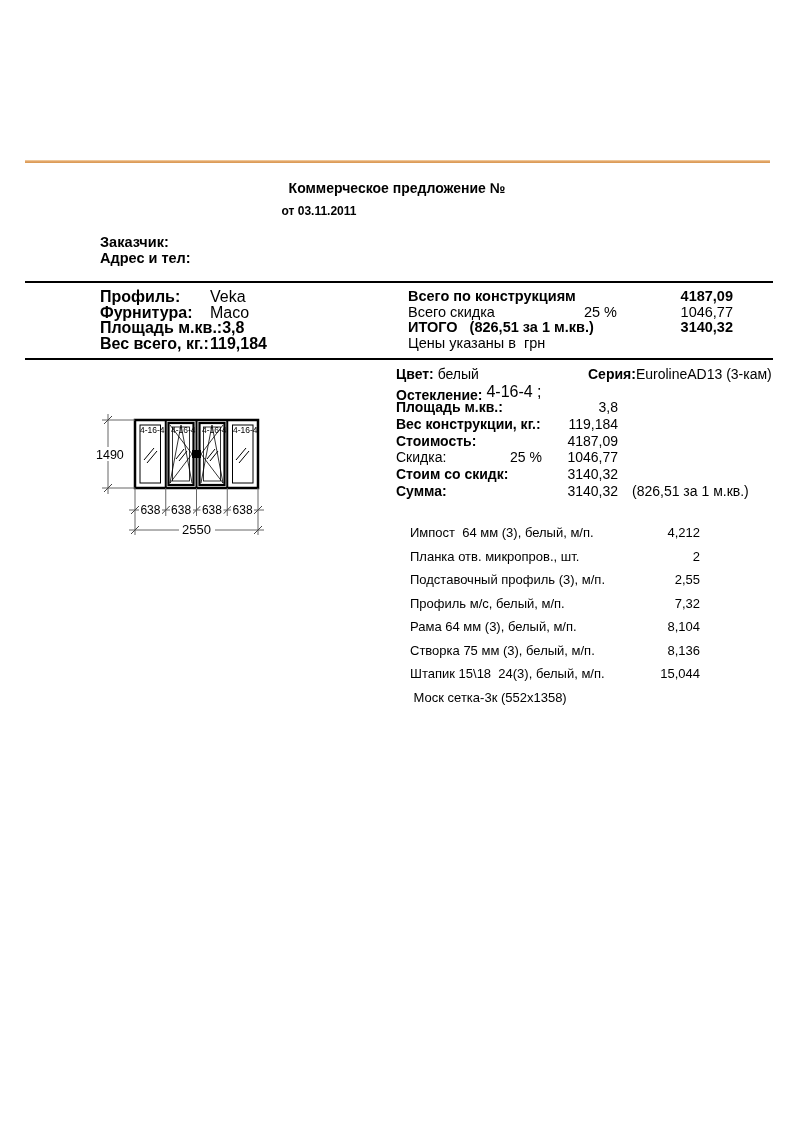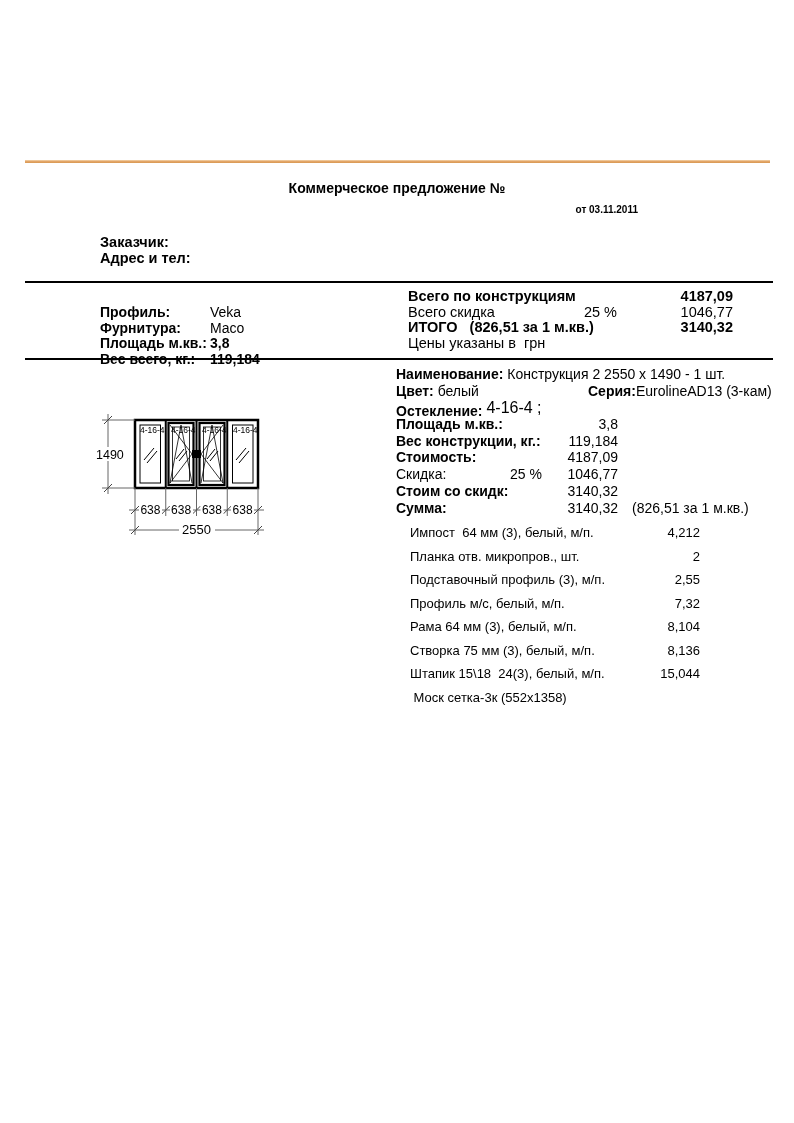--- a/index.html
+++ b/index.html
@@ -6,28 +6,28 @@
   body{width:794px;height:1123px;position:relative;overflow:hidden;
        font-family:"Liberation Sans", sans-serif;color:#000;}
   .abs{position:absolute;}
   .b{font-weight:bold;}
   .ws{white-space:pre;}
   
   .accent{left:25px;top:160px;width:745px;height:3px;
           background:linear-gradient(to bottom,#f4d6ae,#e2a568,#d89850);}
   
   .title{left:0;top:180px;width:794px;text-align:center;font-size:14px;font-weight:bold;}
-  .subtitle{left:0;top:204px;width:638px;text-align:right;font-size:10px;font-weight:bold;}
+  .subtitle{left:0;top:204px;width:638px;text-align:center;font-size:12px;font-weight:bold;}
   
   .customer{left:100px;top:235px;font-size:14.5px;font-weight:bold;line-height:15.5px;}
   
   .rule{left:25px;width:748px;height:2px;background:#000;}
   .rule1{top:281px;} .rule2{top:358px;}
   
-  .sumL{left:100px;top:289px;width:292px;font-size:14px;line-height:15.5px;margin-top:16px;}
+  .sumL{left:100px;top:289px;width:292px;font-size:16px;line-height:15.5px;}
   .sumL .row{white-space:nowrap;}
   .sumL .lbl{display:inline-block;min-width:110px;font-weight:bold;}
   .sumR{left:396px;top:289px;width:337px;font-size:14.5px;line-height:15.5px;}
   .sumR .row{position:relative;height:15.5px;white-space:nowrap;margin-left:12px;}
   .sumR .lbl{position:absolute;left:0;}
   .sumR .mid{position:absolute;right:116px;}
   .sumR .val{position:absolute;right:0;}
   
   .det{left:396px;top:366px;width:350px;font-size:14px;}
   .det .row{position:relative;height:16.7px;white-space:nowrap;}
@@ -190,23 +190,20 @@
   <text x="55.4" y="106" font-size="12" text-anchor="middle">638</text>
   <text x="86.1" y="106" font-size="12" text-anchor="middle">638</text>
   <text x="116.9" y="106" font-size="12" text-anchor="middle">638</text>
   <text x="147.6" y="106" font-size="12" text-anchor="middle">638</text>
   <rect x="84" y="115" width="36" height="13" fill="#fff"></rect>
   <text x="101.5" y="126" font-size="13" text-anchor="middle">2550</text>
 </svg>
 
 <div class="abs det">
   <div class="row">
-    <span class="lbl"><span class="b">Наименование:</span> <span>Конструкция 2 2550 x 1490 - 1 шт.</span></span>
-  </div>
-  <div class="row">
     <span class="lbl"><span class="b">Цвет:</span>  <span>белый</span></span>
     <span class="series"><span class="b">Серия:</span><span>EurolineAD13 (3-кам)</span></span>
   </div>
   <div class="row">
     <span class="lbl"><span class="b">Остекление:</span> <span class="glz ws">4-16-4 ;</span></span>
   </div>
   <div class="row">
     <span class="lbl b ws">Площадь м.кв.:</span>
     <span class="val">3,8</span>
   </div>

